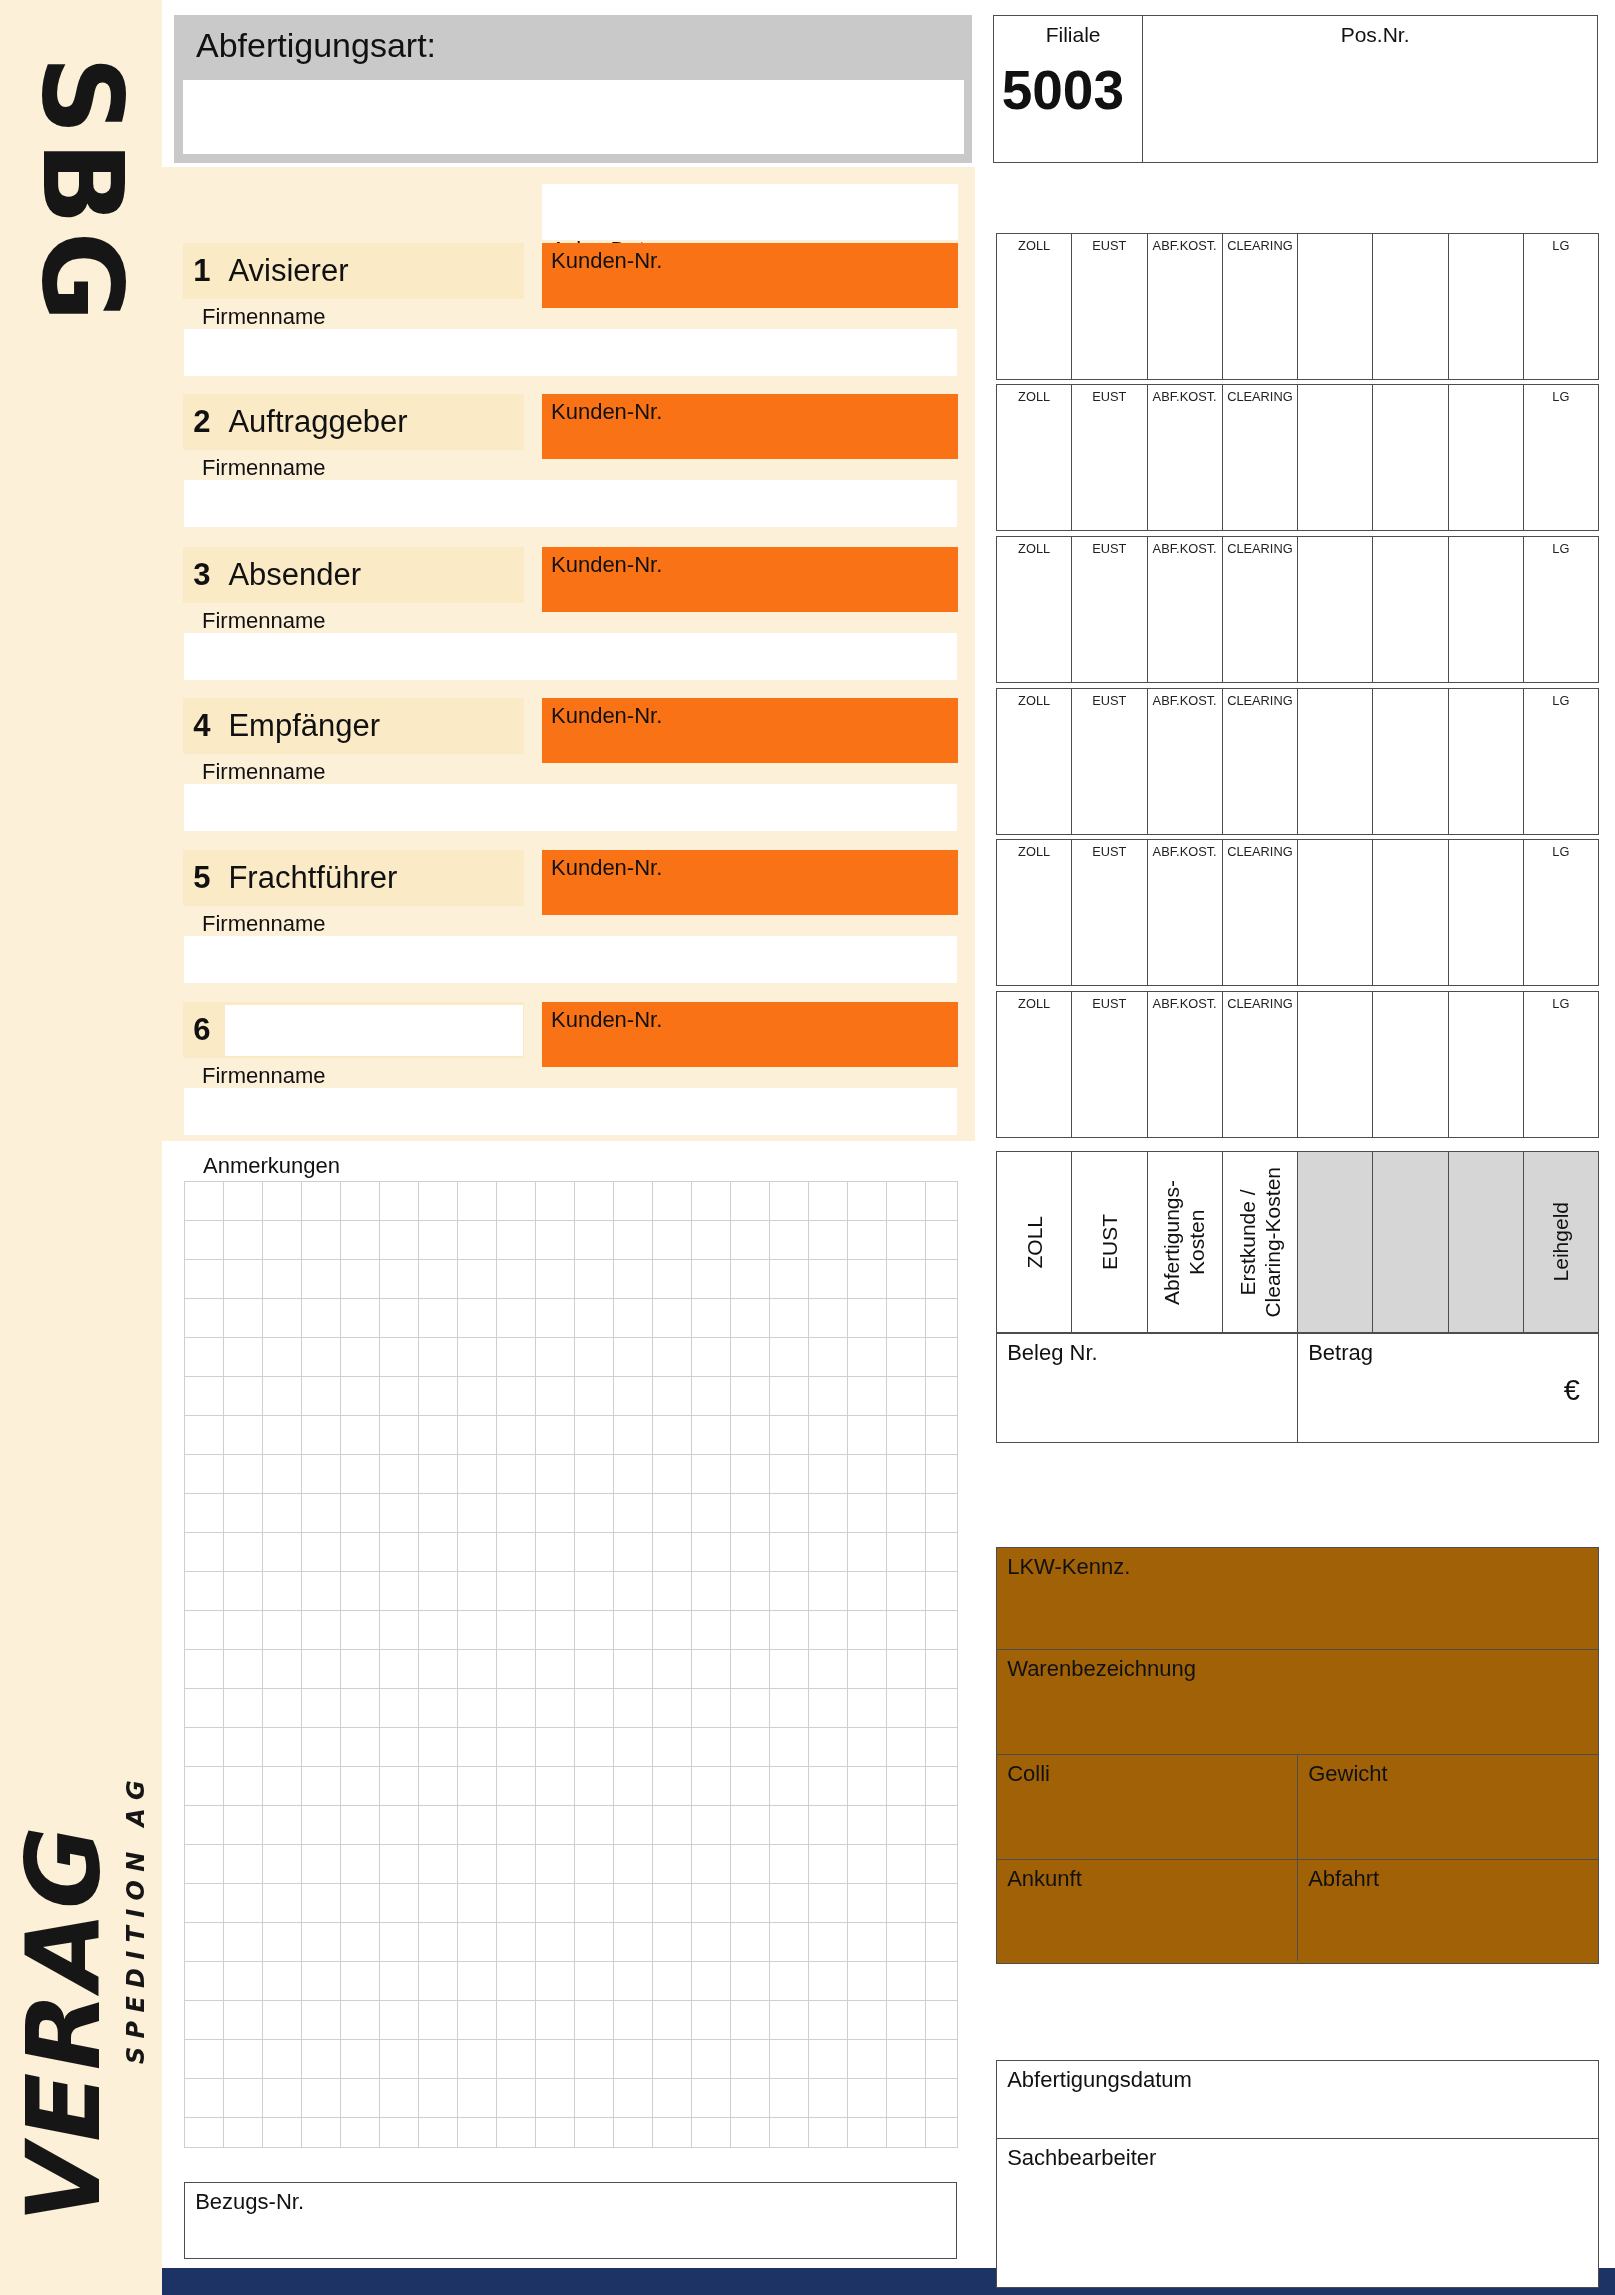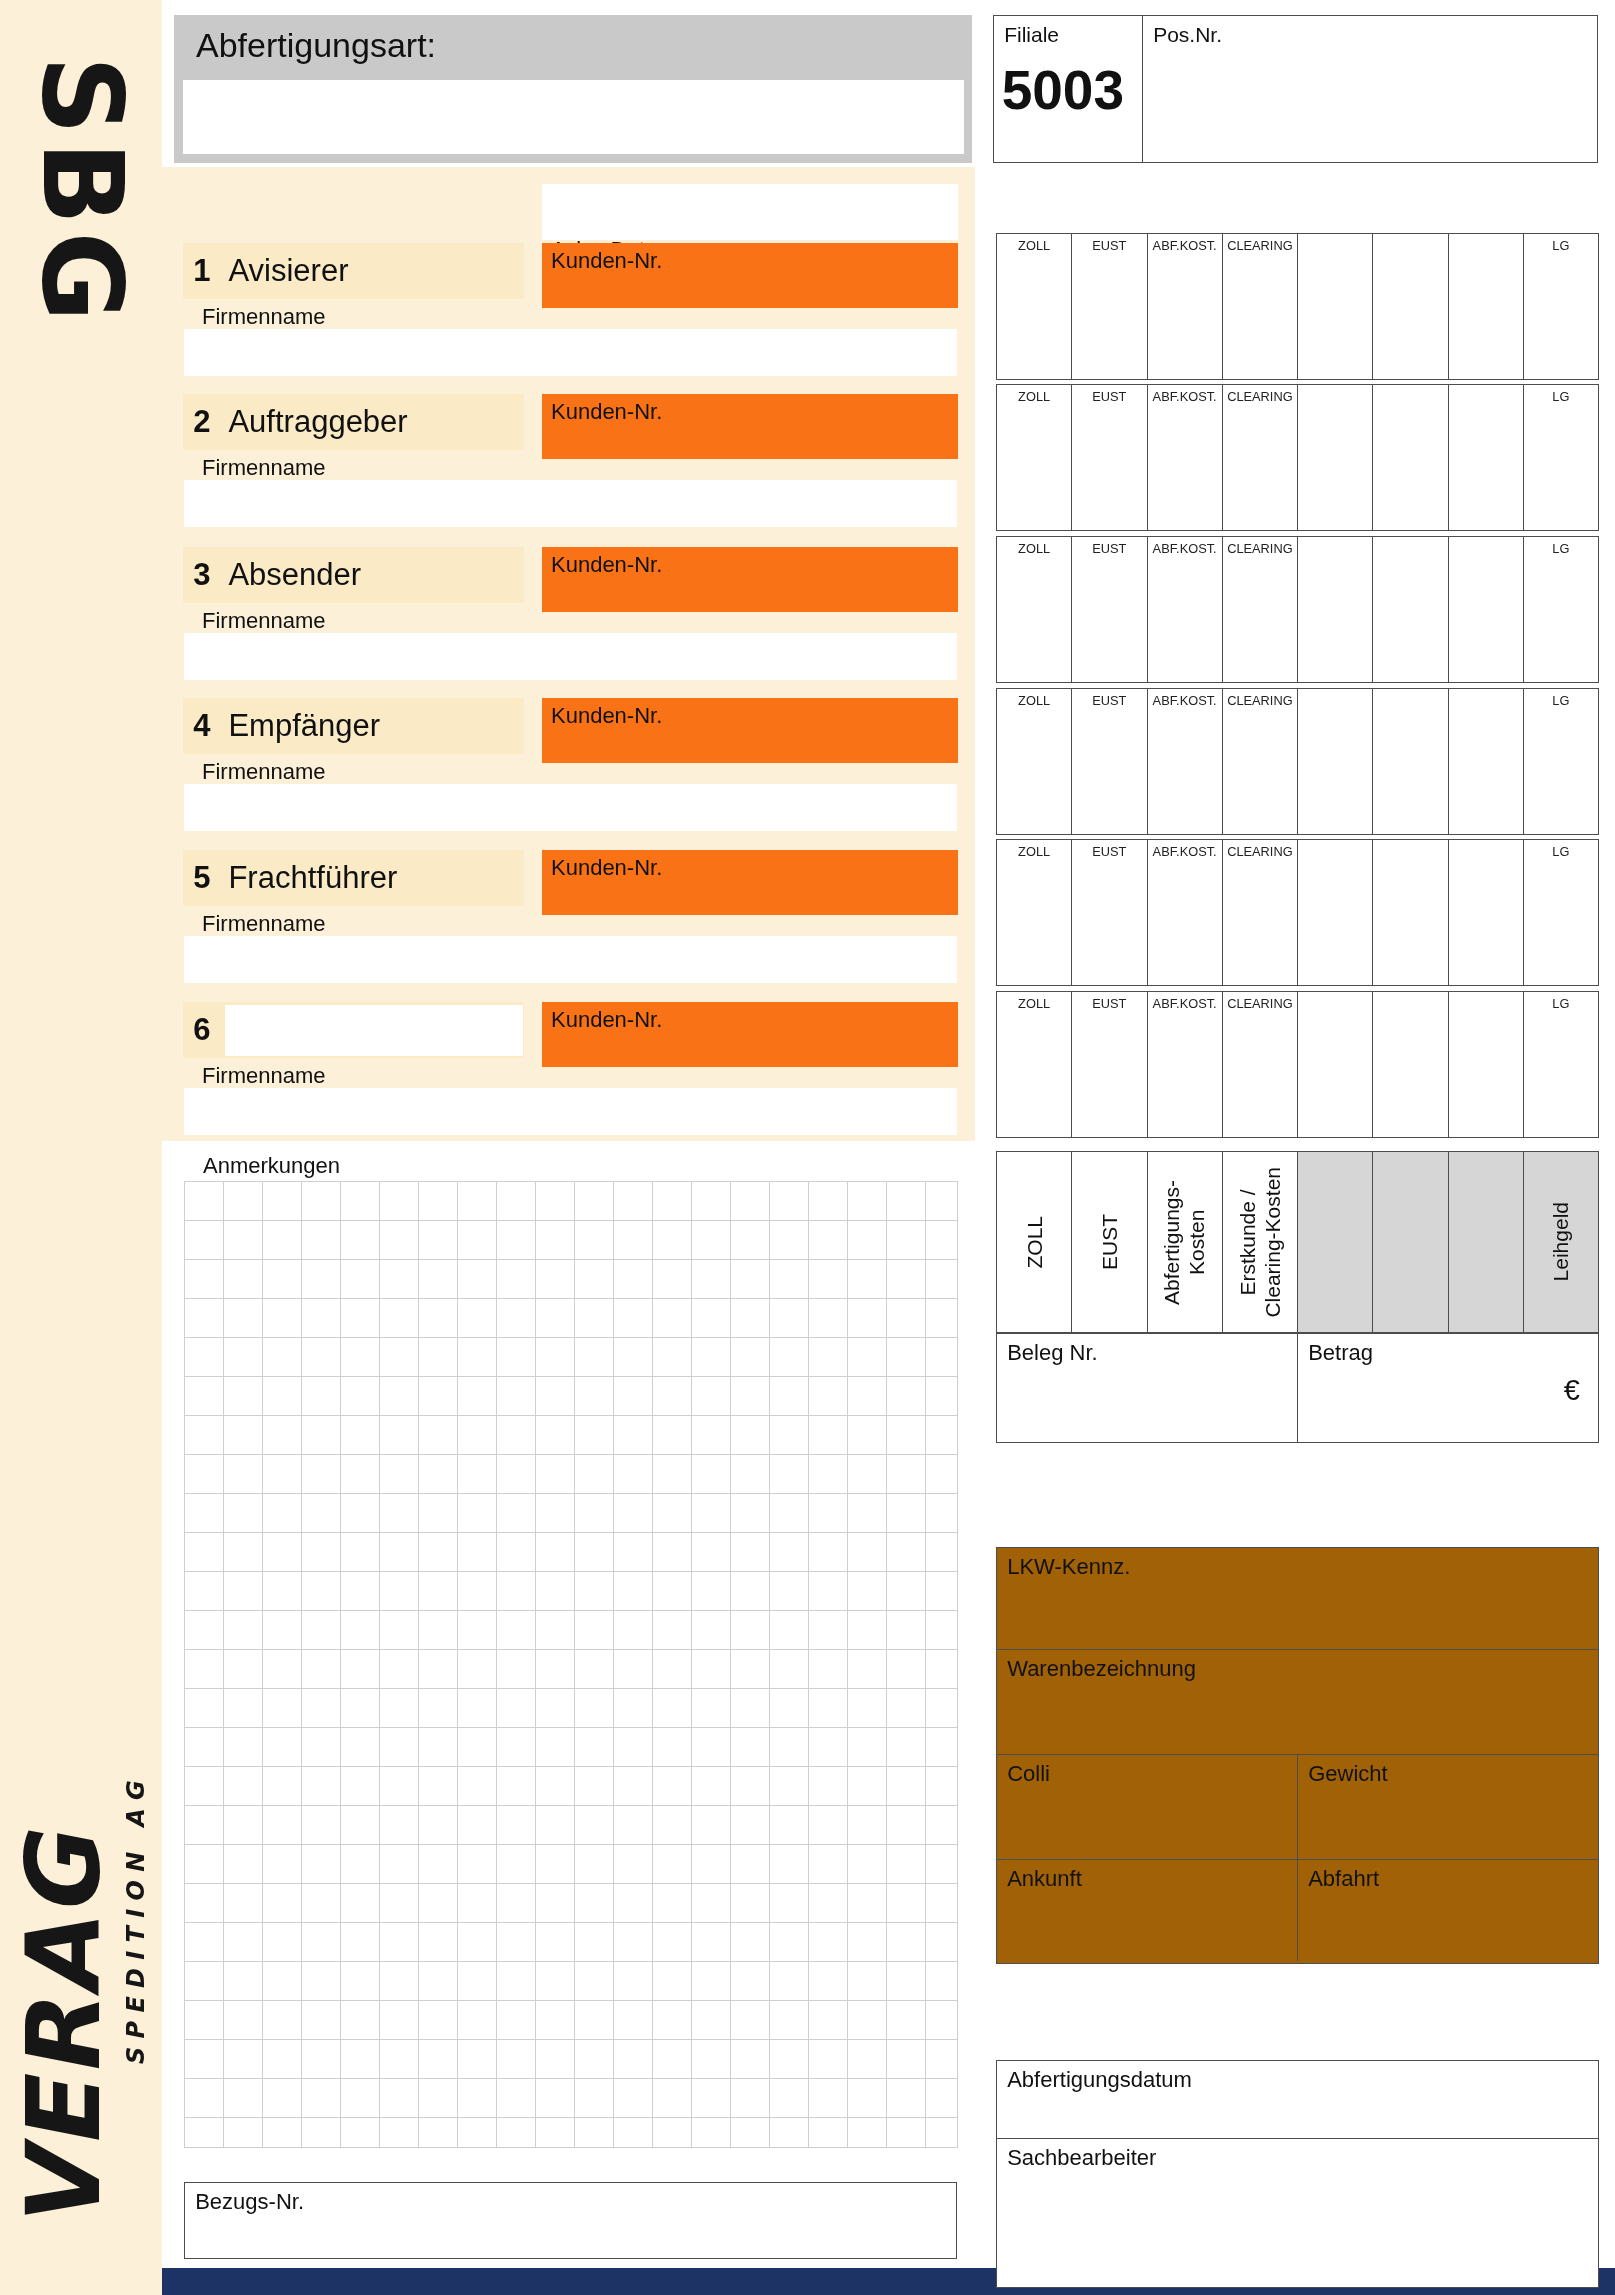--- a/index.html
+++ b/index.html
@@ -22,21 +22,21 @@
   .hdr{position:absolute;left:174px;top:14.7px;width:798px;height:148px;background:var(--hdrgray,#c9c9c9);}
   .hdr-label{position:absolute;left:22px;top:11.5px;font-size:34px;}
   .hdr-input{position:absolute;left:9px;top:65px;width:781px;height:74px;background:#fff;}
 
   
   .topbox{position:absolute;left:993px;top:14.7px;width:605px;height:148px;background:#fff;
           border:1.9px solid var(--bd,#4d4d4d);box-sizing:border-box;}
   .filiale-cell{position:absolute;left:0;top:0;width:149px;height:100%;
           border-right:1.9px solid var(--bd,#4d4d4d);box-sizing:border-box;}
   .posnr-cell{position:absolute;left:149px;top:0;right:0;height:100%;}
-  .cell-label{font-size:21px;padding:7.7px 0 0 10.2px;}
+  .cell-label{font-size:21px;padding:7.7px 0 0 10.2px;text-align:center;}
   .filiale-num{font-size:55px;font-weight:bold;padding:10.2px 0 0 7.7px;}
 
   
   .cream{position:absolute;left:162px;top:167px;width:813px;height:974px;background:var(--cream,#fcf1d8);}
 
   .aviso{position:absolute;left:542px;top:184px;width:416px;height:56px;background:#fff;}
   .aviso .box-label{padding:5.1px 0 0 9px;margin-top:48px;}
 
   
   .party-row{position:absolute;left:0;width:1616px;height:132px;}

